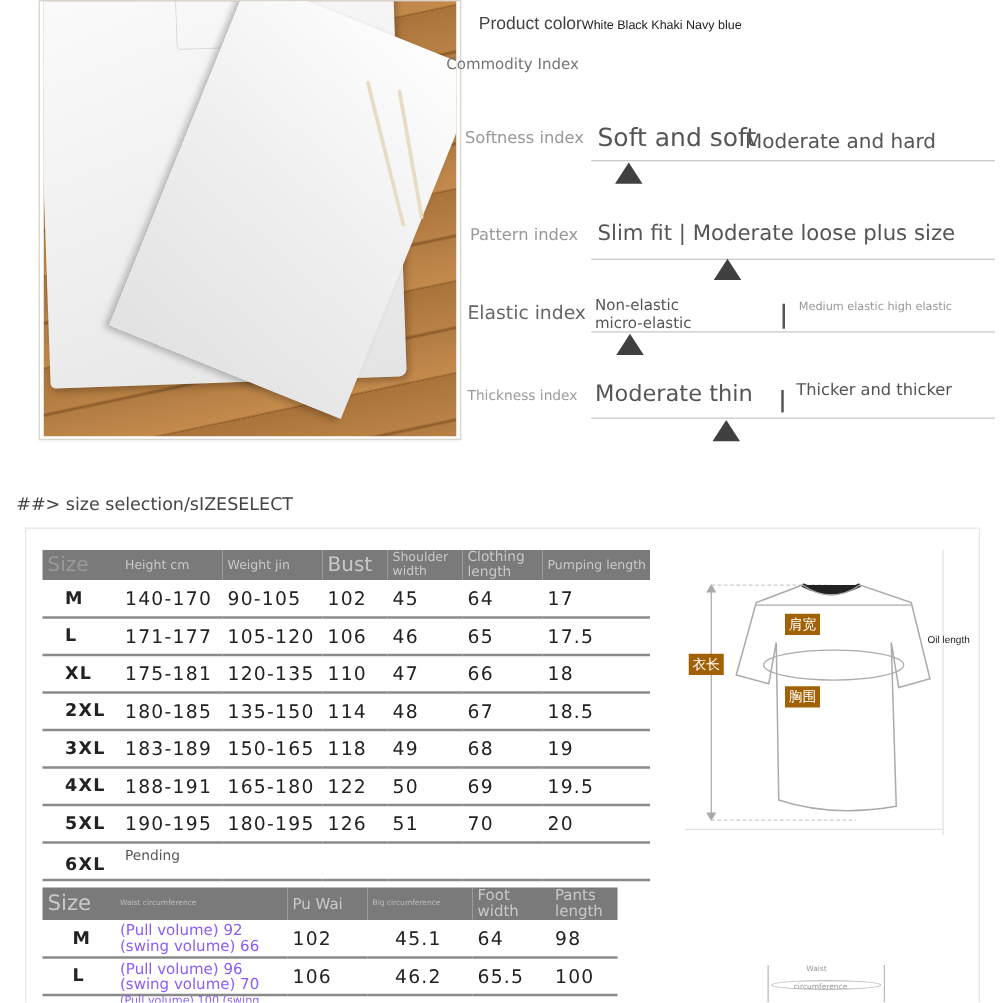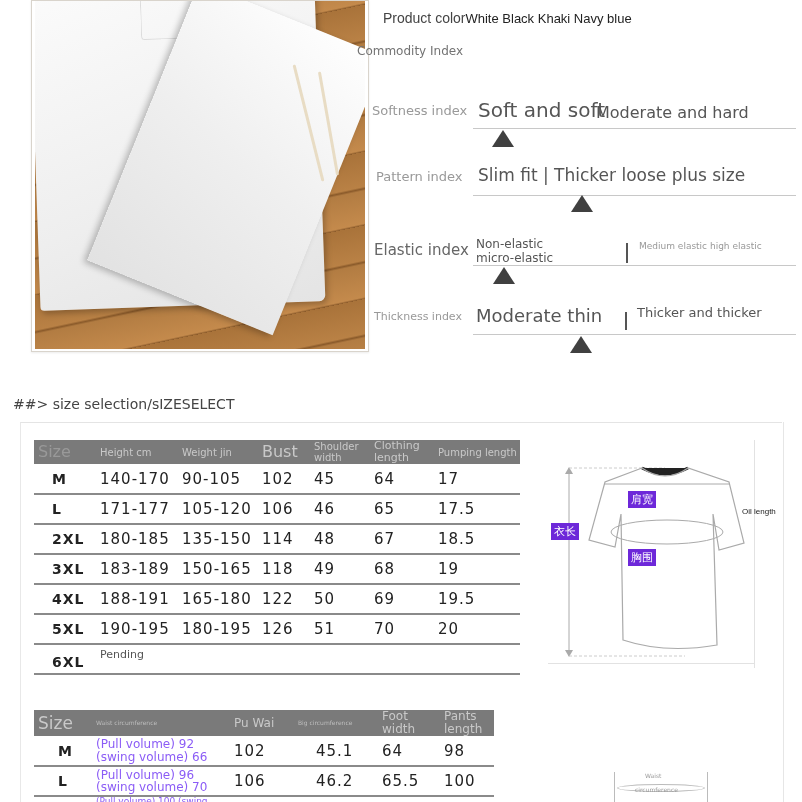--- a/index.html
+++ b/index.html
@@ -15,21 +15,21 @@
   .shirt { position: absolute; left: 0; top: -10px; width: 285px; height: 315px; background: linear-gradient(160deg,#fbfbfb,#eeeeee 60%,#e4e4e4);
     border-radius: 0 0 6px 4px; transform: rotate(-2deg); box-shadow: 2px 3px 6px rgba(0,0,0,0.25); }
   .placket { position: absolute; left: 110px; top: 0; width: 80px; height: 48px; border: 1px solid #dcdcdc; border-top:none; border-radius: 0 0 4px 4px; }
   .pants { position: absolute; left: 150px; top: 56px; width: 200px; height: 300px; background: linear-gradient(200deg,#ffffff,#efefef 50%,#e2e2e2);
     transform: rotate(22deg); transform-origin: top right; box-shadow: -3px 3px 6px rgba(0,0,0,0.25); }
   .drawstring { position: absolute; width: 3px; background: #e8dcc4; border-radius: 2px; }
 
   
   .color-line { position: absolute; left: 383px; top: 10px; font-size: 13px; color: #333; white-space: nowrap; }
   .color-line .k { font-family: "Liberation Sans", sans-serif; font-size: 14px; color: #444; }
-  .color-line .v { font-family: "Liberation Sans", sans-serif; font-size: 13px; color: #222; }
+  .color-line .v { font-family: "Liberation Sans", sans-serif; font-size: 10px; color: #222; }
   .index-title { position: absolute; left: 357px; top: 44px; font-size: 12px; color: #737373; }
 
   .idx-row { position: absolute; left: 370px; width: 430px; height: 60px; }
   .idx-label { position: absolute; left: 2px; color: #999; white-space: nowrap; }
   .idx-line { position: absolute; left: 103px; right: 4px; height: 1px; background: #c8c8c8; }
   .idx-tick { position: absolute; width: 2px; background: #555; }
   .idx-text { position: absolute; color: #555; white-space: nowrap; }
   .idx-marker { position: absolute; width: 0; height: 0; border-left: 11px solid transparent; border-right: 11px solid transparent; border-bottom: 17px solid #404040; }
 
   
@@ -54,21 +54,21 @@
   .bottom-table th.big { font-size: 17px; }
   .bottom-table td { height: 30px; font-size: 15px; letter-spacing: 1px; padding-left: 4px; }
   .bottom-table td.size { font-weight: bold; padding-left: 24px; font-size: 14px; }
   .bottom-table td.waist { font-size: 12px; letter-spacing: 0; line-height: 1.05; white-space: normal; color: #8b5cf6; }
   .bottom-table tr.faded td.waist { color: #8b5cf6; }
 
   
   .diagram { position: absolute; left: 545px; top: 440px; width: 210px; height: 228px; border-right: 1px solid #e2e2e2; }
   .diagram-bottom { position: absolute; left: 548px; top: 663px; width: 206px; height: 1px; background: #e2e2e2; }
   .oil-label { position: absolute; left: 742px; top: 507px; font-size: 8px; color: #222; white-space: nowrap; font-family: "Liberation Sans", sans-serif; }
-  .cn-tag { position: absolute; background: #6d28d9; color: #fff; font-size: 11px; padding: 1px 3px; }
+  .cn-tag { position: absolute; background: #a16207; color: #fff; font-size: 11px; padding: 1px 3px; }
   .pants-diagram { position: absolute; left: 614px; top: 772px; width: 94px; height: 30px; border-left: 1px solid #bbb; border-right: 1px solid #bbb; }
   .pants-diagram .t1 { position: absolute; left: 30px; top: 0; font-size: 6px; color: #999; }
   .pants-diagram .t2 { position: absolute; left: 20px; top: 14px; font-size: 6px; color: #999; }
   .pants-diagram .ell { position: absolute; left: 2px; top: 12px; width: 88px; height: 8px; border: 1px solid #bbb; border-radius: 50%; }
 </style>
 </head>
 <body>
 
 <div class="photo-frame">
   <div class="photo">
@@ -89,23 +89,23 @@
 <div class="index-title">Commodity Index</div>
 
 <div class="idx-row" style="top:92px;">
   <div class="idx-label" style="top:11px;font-size:13px;">Softness index</div>
   <div class="idx-text" style="left:108px;top:6px;font-size:20px;color:#555;">Soft and soft</div>
   <div class="idx-text" style="left:226px;top:11px;font-size:16px;color:#555;">Moderate and hard</div>
   <div class="idx-line" style="top:36px;"></div>
   <div class="idx-marker" style="left:122px;top:38px;"></div>
 </div>
 
-<div class="idx-row" style="top:159px;">
+<div class="idx-row" style="top:171px;">
   <div class="idx-label" style="top:10px;font-size:13px;left:6px;">Pattern index</div>
-  <div class="idx-text" style="left:108px;top:6px;font-size:17px;">Slim fit | Thicker loose plus size</div>
+  <div class="idx-text" style="left:108px;top:6px;font-size:17px;">Slim fit | Moderate loose plus size</div>
   <div class="idx-line" style="top:36px;"></div>
   <div class="idx-marker" style="left:201px;top:36px;"></div>
 </div>
 
 <div class="idx-row" style="top:236px;">
   <div class="idx-label" style="top:5px;font-size:15px;color:#666;left:4px;">Elastic index</div>
   <div class="idx-text" style="left:106px;top:1px;font-size:12px;">Non-elastic</div>
   <div class="idx-text" style="left:106px;top:15px;font-size:12px;">micro-elastic</div>
   <div class="idx-tick" style="left:256px;top:7px;height:20px;"></div>
   <div class="idx-text" style="left:269px;top:5px;font-size:9px;color:#999;">Medium elastic high elastic</div>
@@ -149,20 +149,29 @@
       <td>17</td>
     </tr>
     <tr>
       <td class="size">L</td>
       <td>171-177</td>
       <td>105-120</td>
       <td>106</td>
       <td>46</td>
       <td>65</td>
       <td>17.5</td>
+    </tr>
+    <tr>
+      <td class="size">XL</td>
+      <td>175-181</td>
+      <td>120-135</td>
+      <td>110</td>
+      <td>47</td>
+      <td>66</td>
+      <td>18</td>
     </tr>
     <tr>
       <td class="size">2XL</td>
       <td>180-185</td>
       <td>135-150</td>
       <td>114</td>
       <td>48</td>
       <td>67</td>
       <td>18.5</td>
     </tr>

